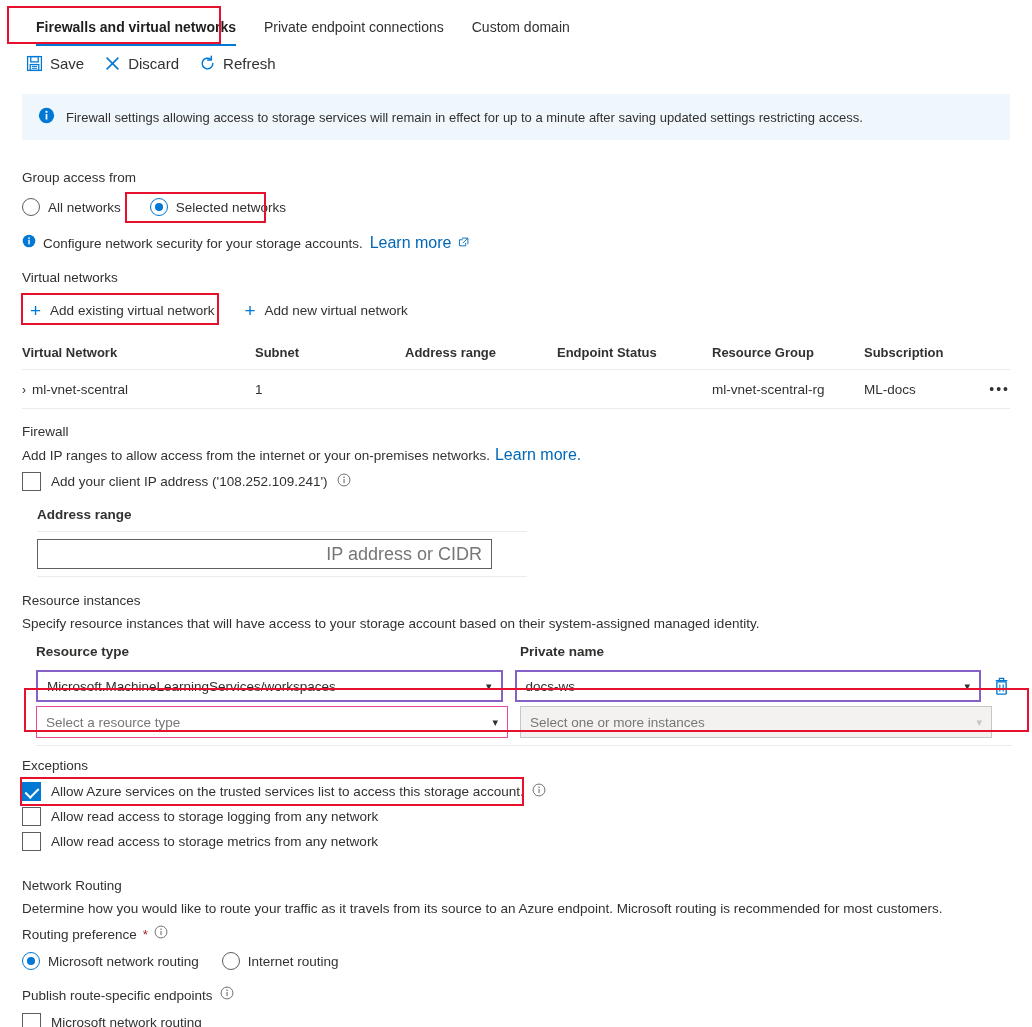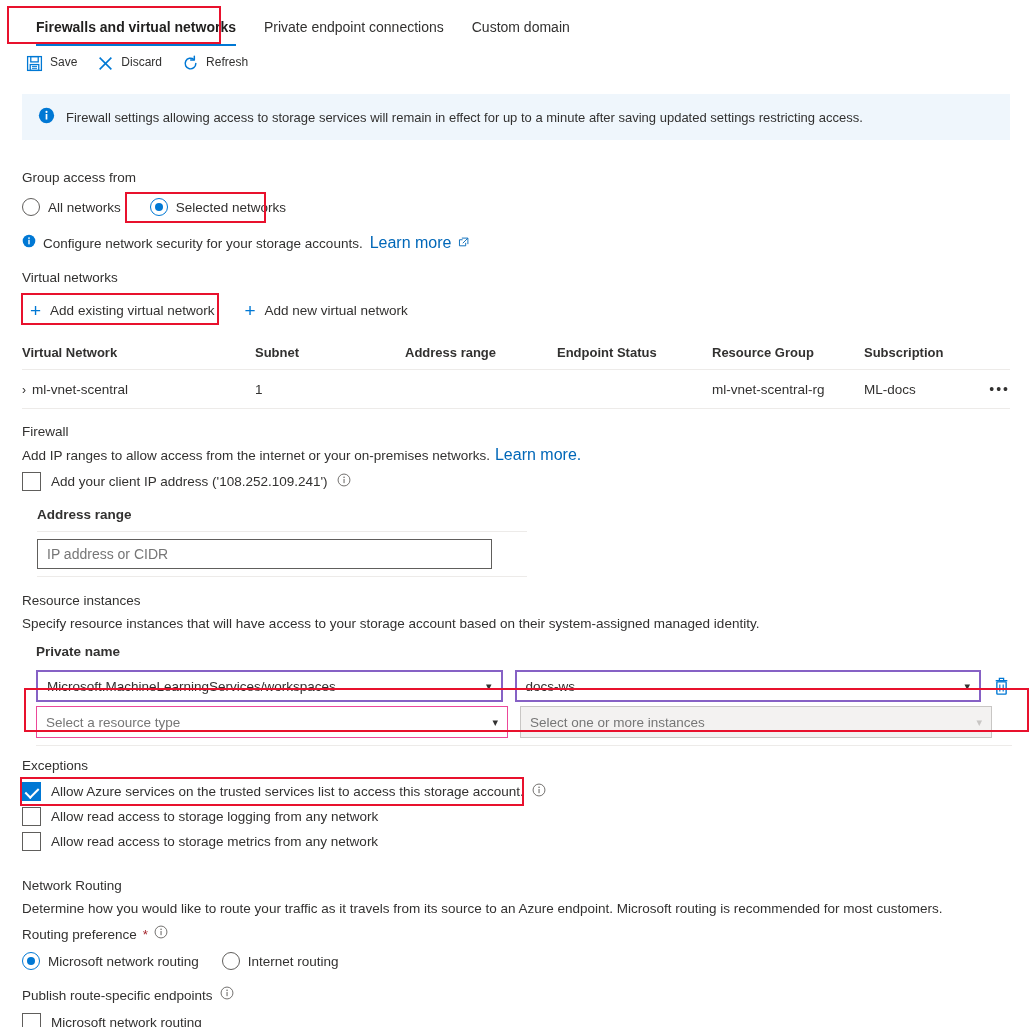--- a/index.html
+++ b/index.html
@@ -39,22 +39,22 @@
   }
 
   
   .cmdbar {
     display: flex; align-items: center;
     padding: 6px 0 6px 26px;
     gap: 20px;
     height: 34px;
   }
   .cmd {
-    display: flex; align-items: flex-start; gap: 7px;
-    font-size: 12px; color: #323130; cursor: pointer;
+    display: flex; align-items: flex-end; gap: 7px;
+    font-size: 15px; color: #323130; cursor: pointer;
   }
   .cmd svg { display: block; }
 
   
   .banner {
     margin: 14px 22px 0 22px;
     background: #eff6fc;
     height: 46px;
     display: flex; align-items: center;
     padding: 0 16px;
@@ -112,22 +112,23 @@
   table.vnet td {
     font-size: 13.5px; color: #323130;
     padding: 11px 0 11px 0; border-bottom: 1px solid #edebe9;
   }
   .chev { color: #323130; font-size: 12px; margin-right: 6px; }
   .ellipsis { color: #323130; letter-spacing: 2px; font-size: 14px; cursor: pointer; }
 
   
   .txtinput {
     width: 455px; height: 30px; border: 1px solid #605e5c; background: #fff;
-    font-size: 14px; padding: 0 9px; color: #323130;
+    font-size: 18px; padding: 0 9px; color: #323130;
     font-family: "Liberation Sans", sans-serif;
+    text-align: right;
   }
   .txtinput::placeholder { color: #767676; }
   .hr { height: 1px; background: #edebe9; width: 490px; }
 
   
   .ddl-row { display: flex; align-items: center; gap: 12px; }
   .ddl {
     height: 32px; display: flex; align-items: center; justify-content: space-between;
     padding: 0 9px; font-size: 13.5px; background: #fff;
     border: 1px solid #ec4899; color: #323130; cursor: pointer;
@@ -321,20 +322,21 @@
       <div class="hr" style="margin-top:9px;"></div>
       <input class="txtinput" style="margin-top: 7px;" placeholder="IP address or CIDR">
       <div class="hr" style="margin-top:7px;"></div>
     </div>
 
     <div class="sec-label" style="margin-top:16px;">Resource instances</div>
     <div class="sec-desc" style="margin-top:8px;">Specify resource instances that will have access to your storage account based on their system-assigned managed identity.</div>
 
     <div style="position:relative; margin-top:13px; margin-left:14px;">
       <div class="ddl-row">
+        <div class="col-head w-res">Resource type</div>
         <div class="col-head w-inst">Private name</div>
       </div>
 
       <div class="ddl-row" style="margin-top:11px;">
         <div class="ddl active w-res">
           <span>Microsoft.MachineLearningServices/workspaces</span>
           <span class="caret">▾</span>
         </div>
         <div class="ddl active w-inst">
           <span>docs-ws</span>

